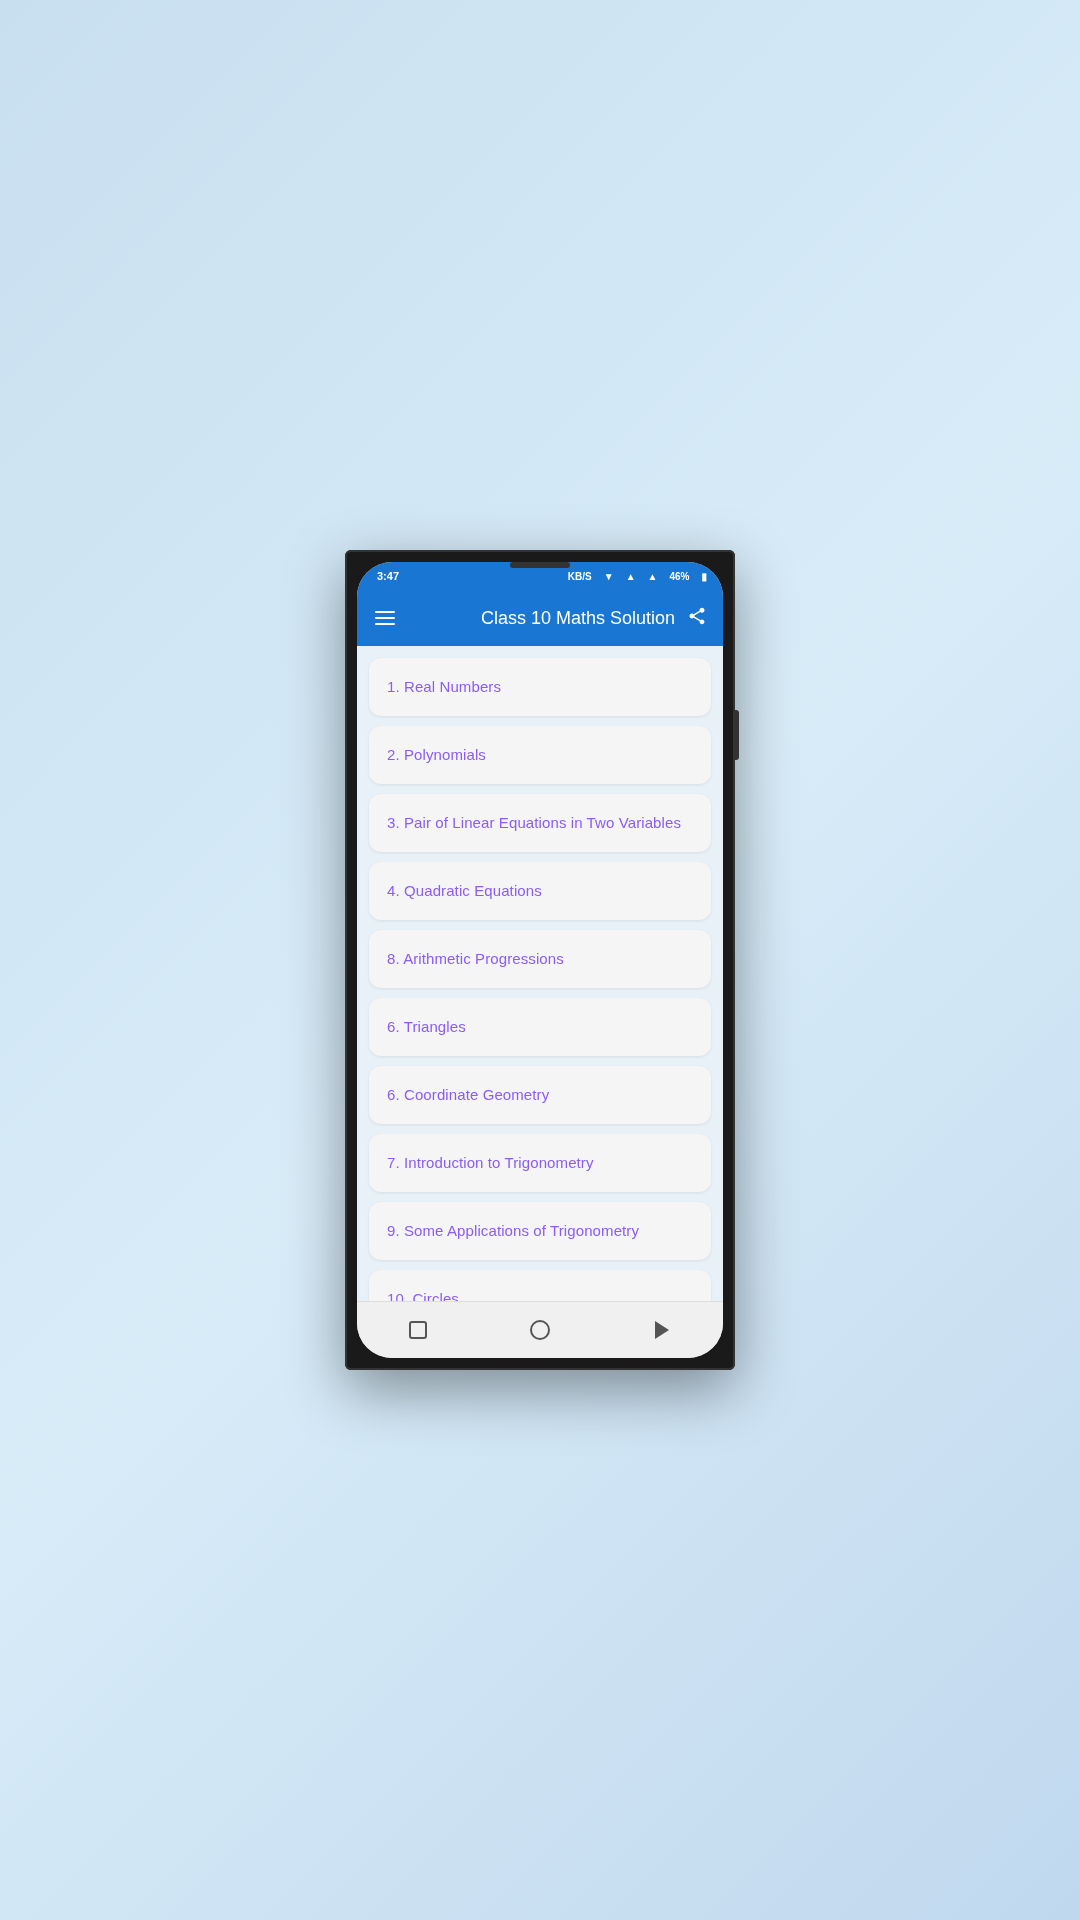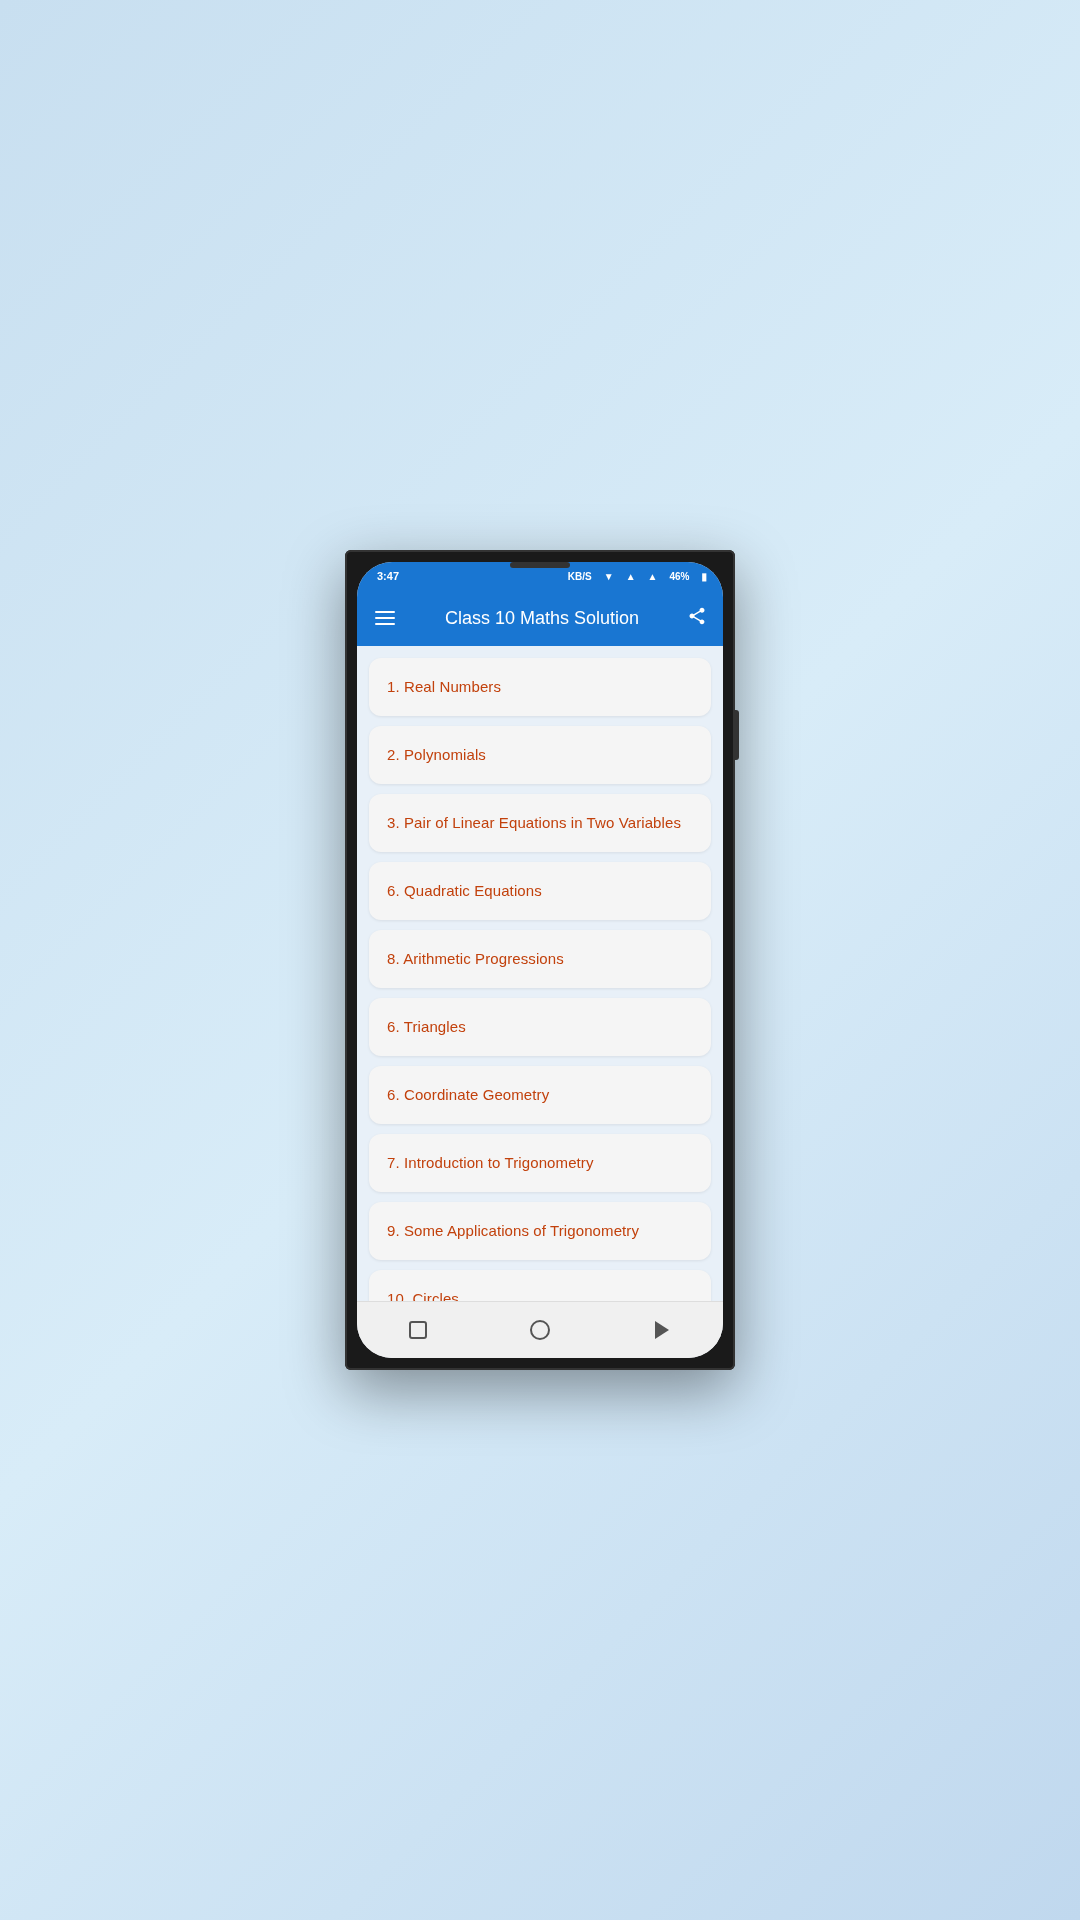--- a/index.html
+++ b/index.html
@@ -93,21 +93,21 @@
       height: 2px;
       background: white;
       border-radius: 2px;
     }
 
     .app-title {
       color: white;
       font-size: 18px;
       font-weight: 500;
       flex: 1;
-      text-align: center;
+      text-align: right;
     }
 
     .share-icon {
       color: white;
       font-size: 18px;
       cursor: pointer;
     }
 
     .content-area {
       flex: 1;
@@ -138,21 +138,21 @@
       box-shadow: 0 1px 3px rgba(0,0,0,0.08);
       transition: background 0.15s;
     }
 
     .chapter-item:last-child {
       margin-bottom: 10px;
     }
 
     .chapter-text {
       font-size: 15px;
-      color: #c2410c;
+      color: #8b5cf6;
       font-weight: 400;
       letter-spacing: 0.1px;
     }
 
     .nav-bar {
       background: #f0f0f0;
       display: flex;
       justify-content: space-around;
       align-items: center;
       padding: 10px 0;
@@ -246,21 +246,21 @@
           <path d="M18 16.08c-.76 0-1.44.3-1.96.77L8.91 12.7c.05-.23.09-.46.09-.7s-.04-.47-.09-.7l7.05-4.11c.54.5 1.25.81 2.04.81 1.66 0 3-1.34 3-3s-1.34-3-3-3-3 1.34-3 3c0 .24.04.47.09.7L8.04 9.81C7.5 9.31 6.79 9 6 9c-1.66 0-3 1.34-3 3s1.34 3 3 3c.79 0 1.5-.31 2.04-.81l7.12 4.16c-.05.21-.08.43-.08.65 0 1.61 1.31 2.92 2.92 2.92s2.92-1.31 2.92-2.92c0-1.61-1.31-2.92-2.92-2.92z"></path>
         </svg>
       </div>
     </div>
 
     <div class="content-area">
 
     <div class="chapter-item"><span class="chapter-text">1. Real Numbers</span></div>
         <div class="chapter-item"><span class="chapter-text">2. Polynomials</span></div>
         <div class="chapter-item"><span class="chapter-text">3. Pair of Linear Equations in Two Variables</span></div>
-        <div class="chapter-item"><span class="chapter-text">6. Quadratic Equations</span></div>
+        <div class="chapter-item"><span class="chapter-text">4. Quadratic Equations</span></div>
         <div class="chapter-item"><span class="chapter-text">8. Arithmetic Progressions</span></div>
         <div class="chapter-item"><span class="chapter-text">6. Triangles</span></div>
         <div class="chapter-item"><span class="chapter-text">6. Coordinate Geometry</span></div>
         <div class="chapter-item"><span class="chapter-text">7. Introduction to Trigonometry</span></div>
         <div class="chapter-item"><span class="chapter-text">9. Some Applications of Trigonometry</span></div>
         <div class="chapter-item"><span class="chapter-text">10. Circles</span></div>
       </div>
 
     <div class="nav-bar">
       <div class="nav-btn">

